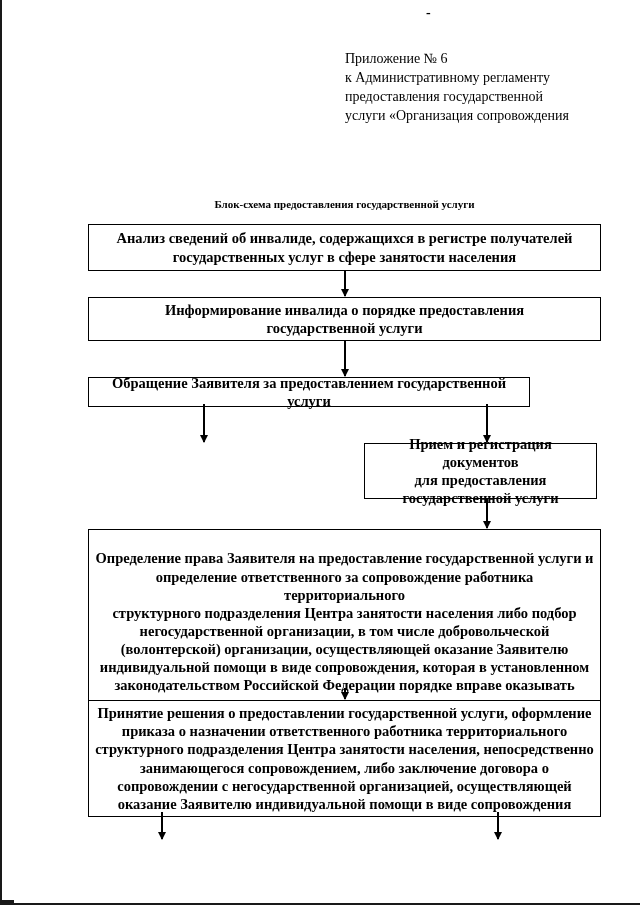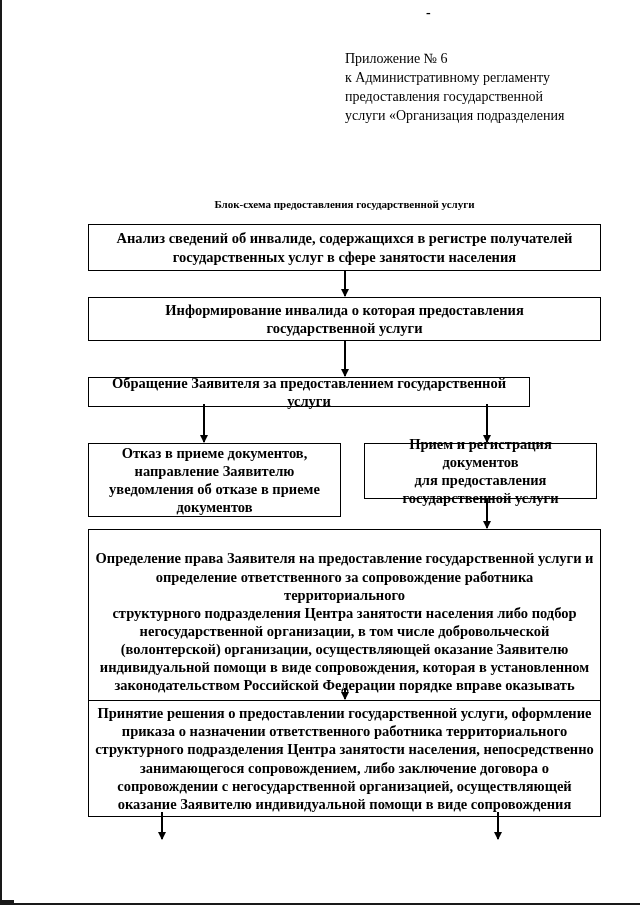--- a/index.html
+++ b/index.html
@@ -77,52 +77,46 @@
   <div class="scan-edge edge-left"></div>
   <div class="scan-edge edge-bottom"></div>
   <div class="scan-edge edge-corner"></div>
 
   <div class="stray-mark">-</div>
 
   <div class="appendix">
     <div>Приложение № 6</div>
     <div>к Административному регламенту</div>
     <div>предоставления государственной</div>
-    <div>услуги «Организация подразделения</div>
+    <div>услуги «Организация сопровождения</div>
   </div>
 
   <div class="title">Блок-схема предоставления государственной услуги</div>
 
   <div class="node n-analysis">
     <span>Анализ сведений об инвалиде, содержащихся в регистре получателей
 государственных услуг в сфере занятости населения</span>
   </div>
 
   <div class="arrow a-1"></div>
 
   <div class="node n-informing">
-    <span>Информирование инвалида о которая предоставления
+    <span>Информирование инвалида о порядке предоставления
 государственной услуги</span>
   </div>
 
   <div class="arrow a-2"></div>
 
   <div class="node n-application">
     <span>Обращение Заявителя за предоставлением государственной услуги</span>
   </div>
 
   <div class="arrow a-3l"></div>
   <div class="arrow a-3r"></div>
 
-  <div class="node n-refusal">
-    <span>Отказ в приеме документов,
-направление Заявителю
-уведомления об отказе в приеме
-документов</span>
-  </div>
 
   <div class="node n-registration">
     <span>Прием и регистрация документов
 для предоставления
 государственной услуги</span>
   </div>
 
   <div class="arrow a-4"></div>
 
   <div class="node n-determination">

